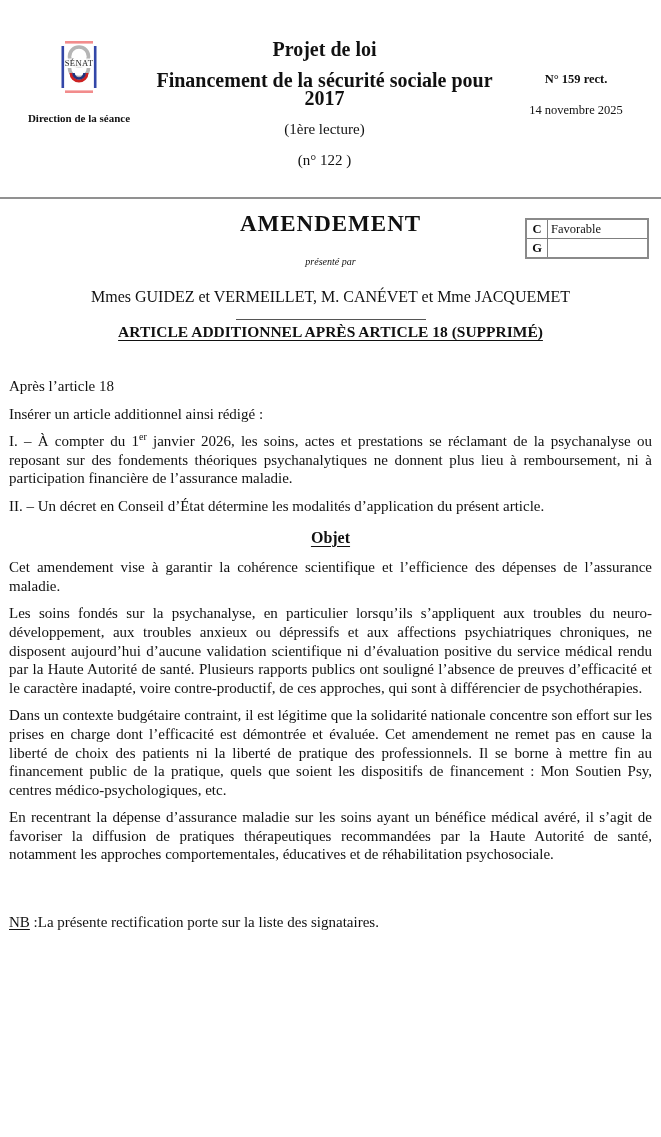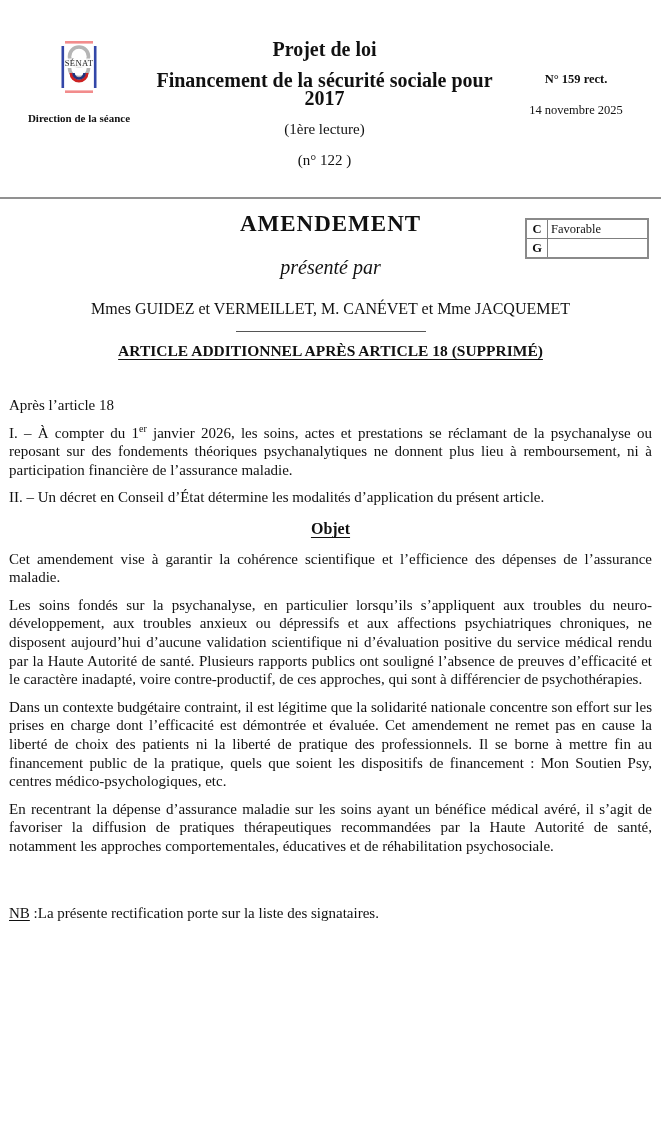--- a/index.html
+++ b/index.html
@@ -83,39 +83,39 @@
   .amend-title {
     text-align: center;
     font-weight: bold;
     font-size: 23px;
     letter-spacing: 1px;
     margin-top: 12px;
   }
   .presented-by {
     text-align: center;
     font-style: italic;
-    font-size: 20px;
+    font-size: 10px;
     margin-top: 19px;
   }
   .authors {
     text-align: center;
     font-size: 16px;
     margin-top: 21px;
   }
   .authors-divider {
     width: 190px;
     border: none;
     border-top: 1px solid #555555;
     margin: 13px auto 0 auto;
   }
   .article-heading {
     text-align: center;
     font-weight: bold;
     font-size: 15.5px;
-    margin-top: 10px;
+    margin-top: 3px;
     text-decoration: underline;
     text-underline-offset: 3px;
   }
 
   
   .doc-body {
     padding: 0 9px;
     margin-top: 36px;
     font-size: 15px;
     line-height: 18.6px;
@@ -202,20 +202,21 @@
 
     <hr class="authors-divider">
 
     <div class="article-heading">ARTICLE ADDITIONNEL APRÈS ARTICLE 18 (SUPPRIMÉ)</div>
   </div>
 
   <div class="doc-body">
 
     <p class="single">Après l’article 18</p>
 
+    <p class="single">Insérer un article additionnel ainsi rédigé :</p>
 
     <p><span>I. – À compter du 1</span><sup class="ord">er</sup><span> janvier 2026, les soins, actes et prestations se réclamant de la psychanalyse ou reposant sur des fondements théoriques psychanalytiques ne donnent plus lieu à remboursement, ni à participation financière de l’assurance maladie.</span></p>
 
     <p class="single">II. – Un décret en Conseil d’État détermine les modalités d’application du présent article.</p>
 
     <div class="objet-heading">Objet</div>
 
     <p>Cet amendement vise à garantir la cohérence scientifique et l’efficience des dépenses de l’assurance maladie.</p>
     <p>Les soins fondés sur la psychanalyse, en particulier lorsqu’ils s’appliquent aux troubles du neuro-développement, aux troubles anxieux ou dépressifs et aux affections psychiatriques chroniques, ne disposent aujourd’hui d’aucune validation scientifique ni d’évaluation positive du service médical rendu par la Haute Autorité de santé. Plusieurs rapports publics ont souligné l’absence de preuves d’efficacité et le caractère inadapté, voire contre-productif, de ces approches, qui sont à différencier de psychothérapies.</p>
     <p>Dans un contexte budgétaire contraint, il est légitime que la solidarité nationale concentre son effort sur les prises en charge dont l’efficacité est démontrée et évaluée. Cet amendement ne remet pas en cause la liberté de choix des patients ni la liberté de pratique des professionnels. Il se borne à mettre fin au financement public de la pratique, quels que soient les dispositifs de financement : Mon Soutien Psy, centres médico-psychologiques, etc.</p>

